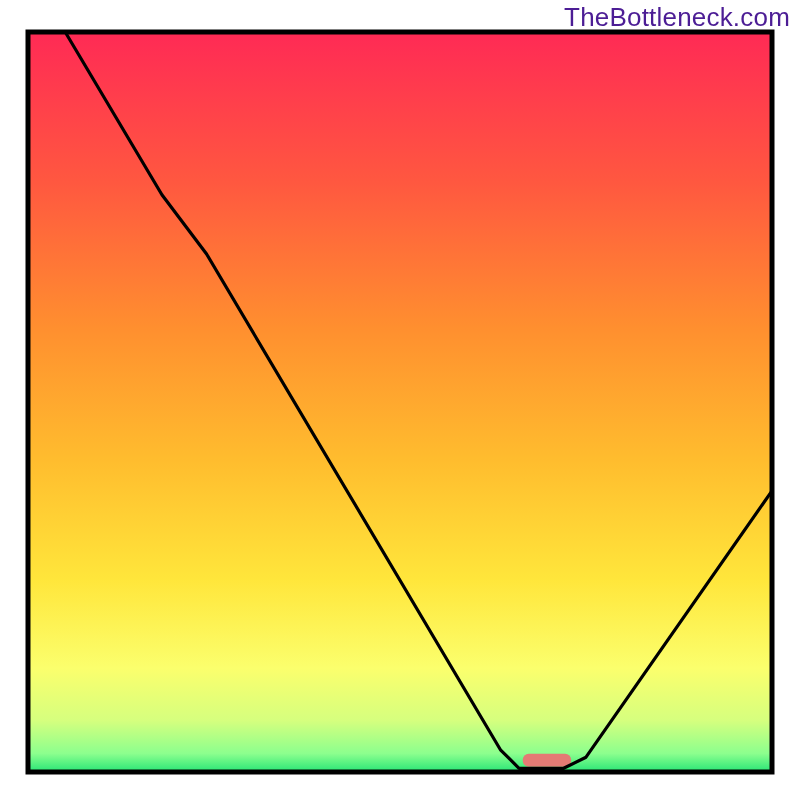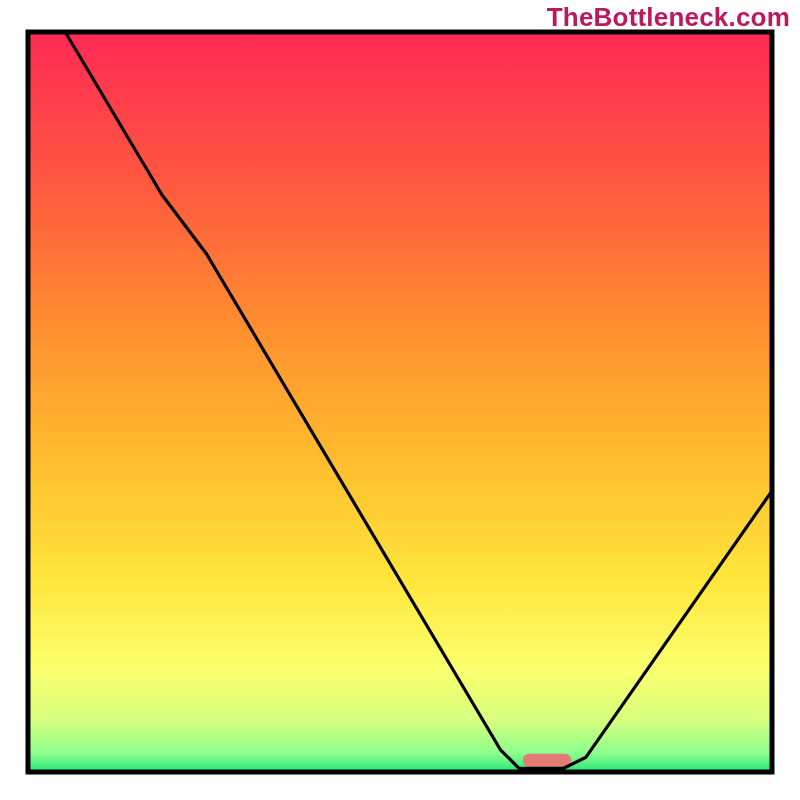--- a/index.html
+++ b/index.html
@@ -14,22 +14,22 @@
     position: relative;
     width: 800px;
     height: 800px;
   }
   .watermark {
     position: absolute;
     top: 2px;
     right: 10px;
     font-family: Arial, Helvetica, sans-serif;
     font-size: 26px;
-    font-weight: bold;
-    color: #be185d;
+    font-weight: normal;
+    color: #4c1d95;
     letter-spacing: 0.2px;
     z-index: 10;
   }
   svg.chart {
     position: absolute;
     left: 0;
     top: 0;
   }
 </style>
 </head>

